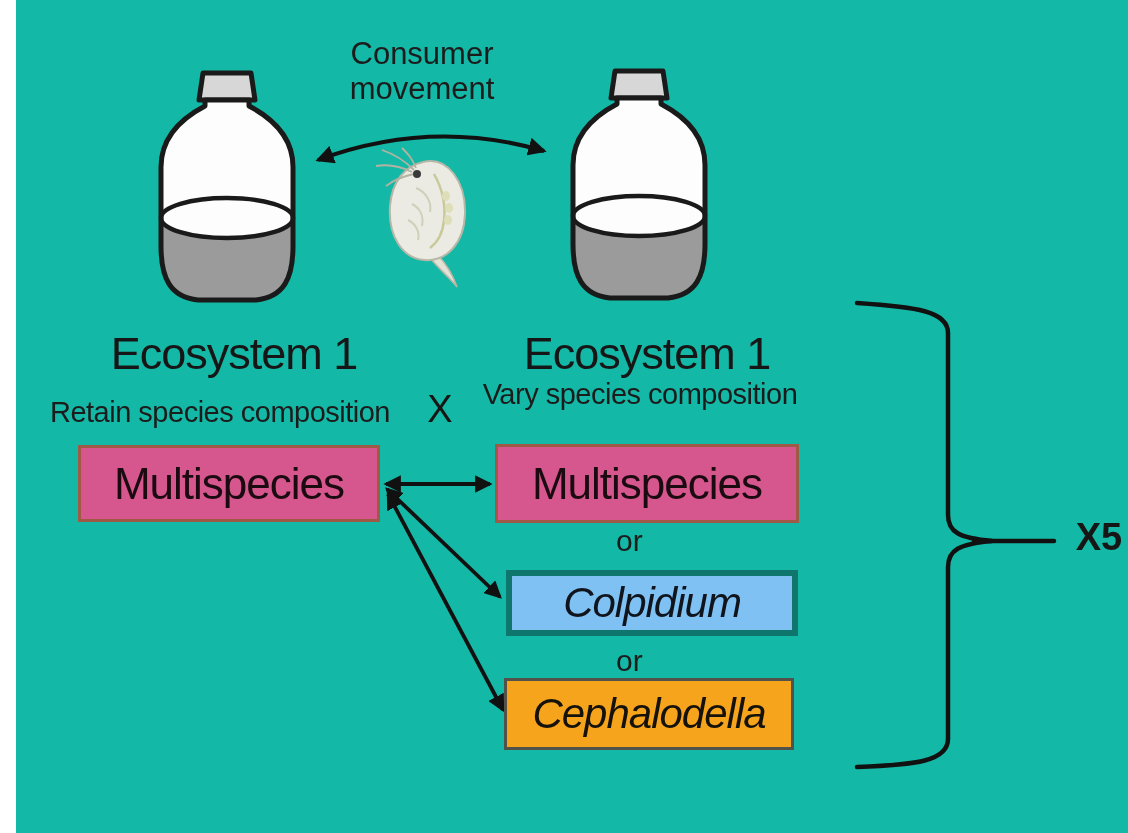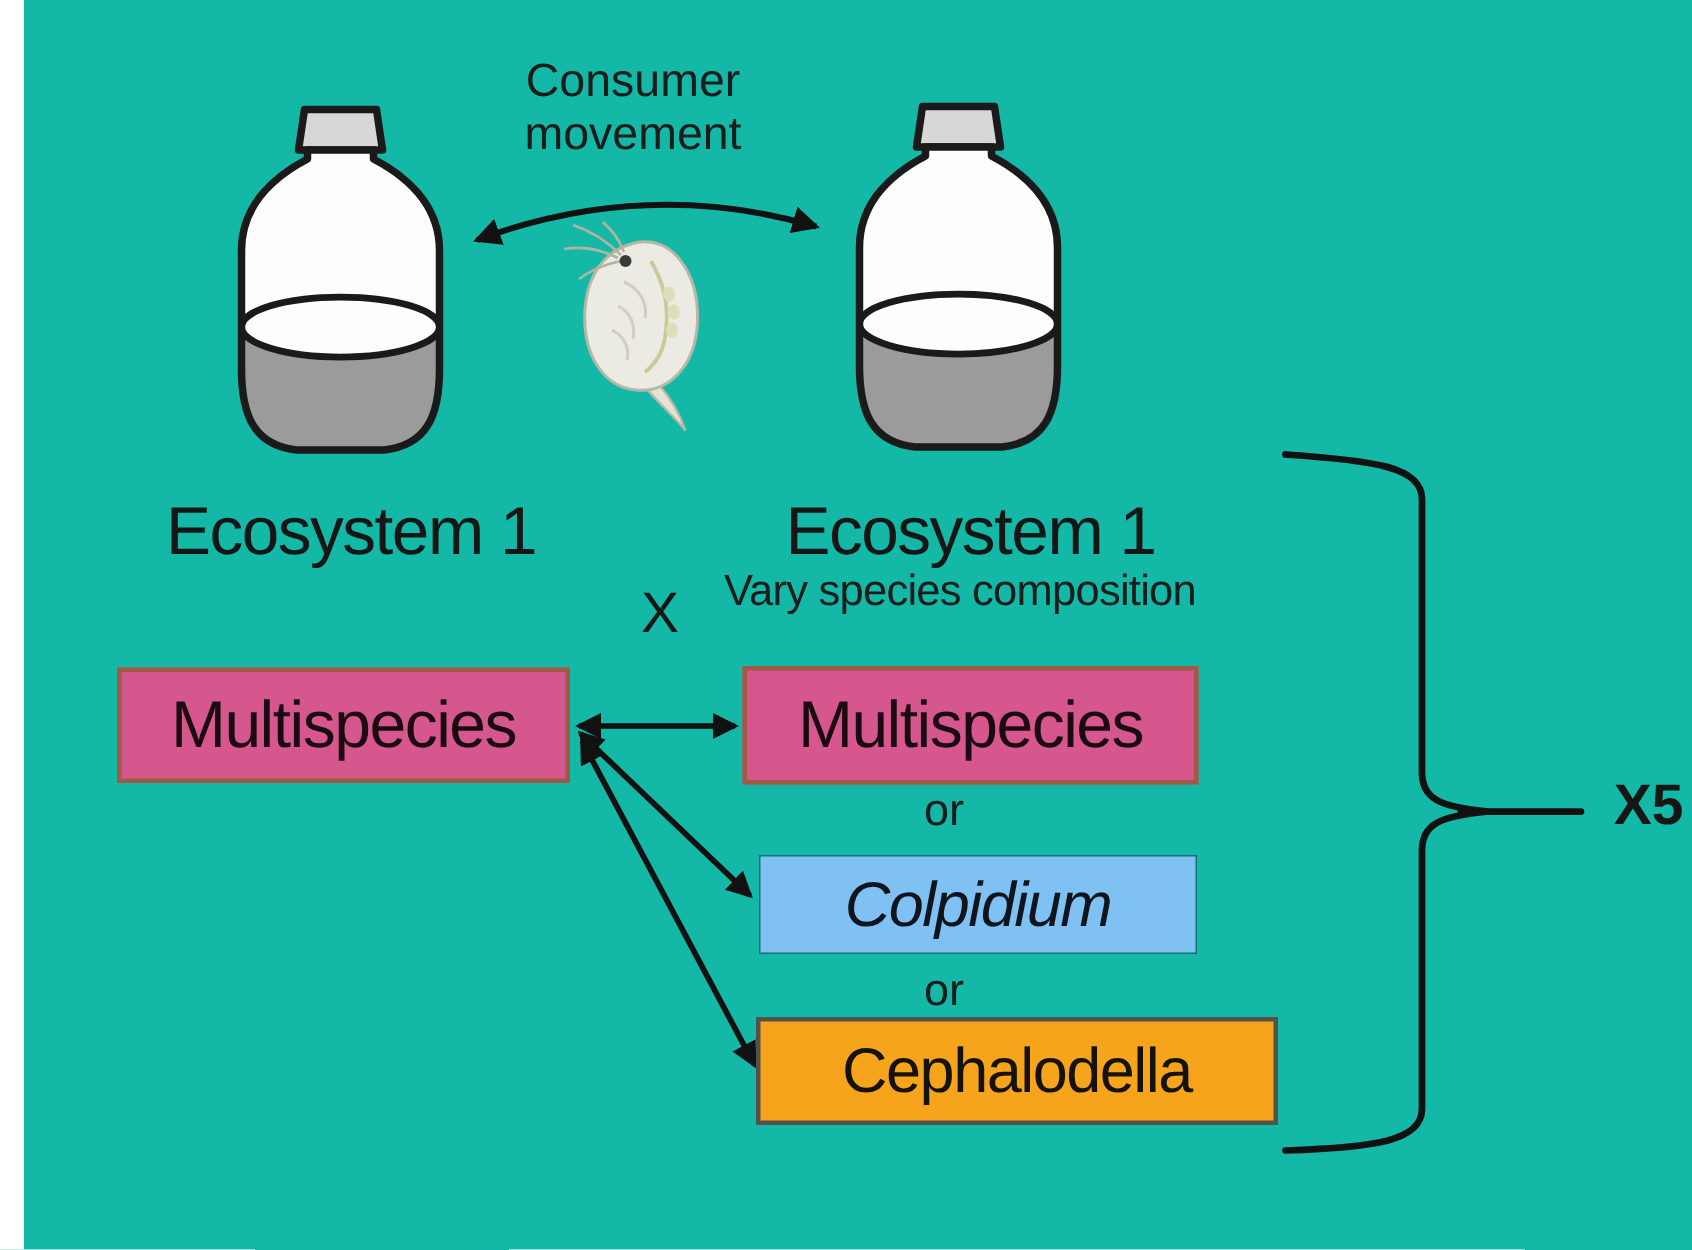--- a/index.html
+++ b/index.html
@@ -19,22 +19,22 @@
   .subtitle{font-size:29px;color:#1c1c1c;letter-spacing:-0.5px;}
   .sub-retain{left:18px;top:396px;width:372px;}
   .sub-cross{left:398px;top:388px;width:52px;font-size:38px;color:#161616;}
   .sub-vary{left:453px;top:378px;width:342px;}
   .species-box{
     display:flex;align-items:center;justify-content:center;
     font-size:44px;color:#1b0b10;letter-spacing:-1px;box-sizing:border-box;
   }
   .box-src   {left:62px; top:445px;width:302px;height:77px;background:#d6568e;border:3px solid #9e5a44;}
   .box-multi {left:479px;top:444px;width:304px;height:79px;background:#d6568e;border:3px solid #9e5a44;}
-  .box-colp  {left:490px;top:570px;width:292px;height:66px;background:#80c1f4;border:1px solid #0f766e;font-style:italic;font-size:42px;color:#10141c;}
-  .box-ceph  {left:488px;top:678px;width:348px;height:72px;background:#f7a41d;border:3px solid #53524a;font-size:42px;color:#14120a;}
+  .box-colp  {left:490px;top:570px;width:292px;height:66px;background:#80c1f4;border:6px solid #0f766e;font-style:italic;font-size:42px;color:#10141c;}
+  .box-ceph  {left:488px;top:678px;width:290px;height:72px;background:#f7a41d;border:3px solid #53524a;font-style:italic;font-size:42px;color:#14120a;}
   .or-label{width:64px;font-size:30px;color:#1c1c1c;text-align:left;}
   .or1{left:600px;top:524px;}
   .or2{left:600px;top:644px;}
   .x5-label{left:1040px;top:516px;width:86px;font-size:38px;color:#161616;text-align:center;font-weight:bold;}
   svg.art{position:absolute;left:0;top:0;}
 </style>
 </head>
 <body>
 
 <div class="canvas">
@@ -98,20 +98,21 @@
     <path d="M841,303 C900,307 932,311 932,333 L932,515 C932,532 943,538 976,541 C943,544 932,550 932,567 L932,739 C932,761 900,765 841,767" fill="none" stroke="#111" stroke-width="4.5" stroke-linecap="round"></path>
     <path d="M958,541 L1038,541" fill="none" stroke="#111" stroke-width="4.5" stroke-linecap="round"></path>
   </svg>
 
   <div class="abs label-consumer">Consumer
 movement</div>
 
   <div class="abs eco-title eco1 center">Ecosystem 1</div>
   <div class="abs eco-title eco2 center">Ecosystem 1</div>
 
+  <div class="abs subtitle sub-retain center">Retain species composition</div>
   <div class="abs sub-cross center">X</div>
   <div class="abs subtitle sub-vary center">Vary species composition</div>
 
   <div class="abs species-box box-src">
     <span>Multispecies</span>
   </div>
 
   <div class="abs species-box box-multi">
     <span>Multispecies</span>
   </div>

